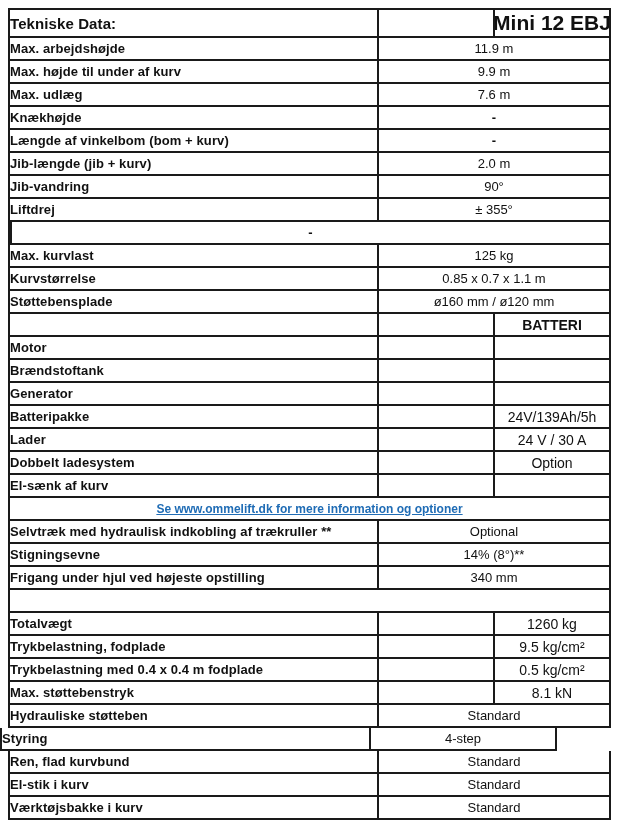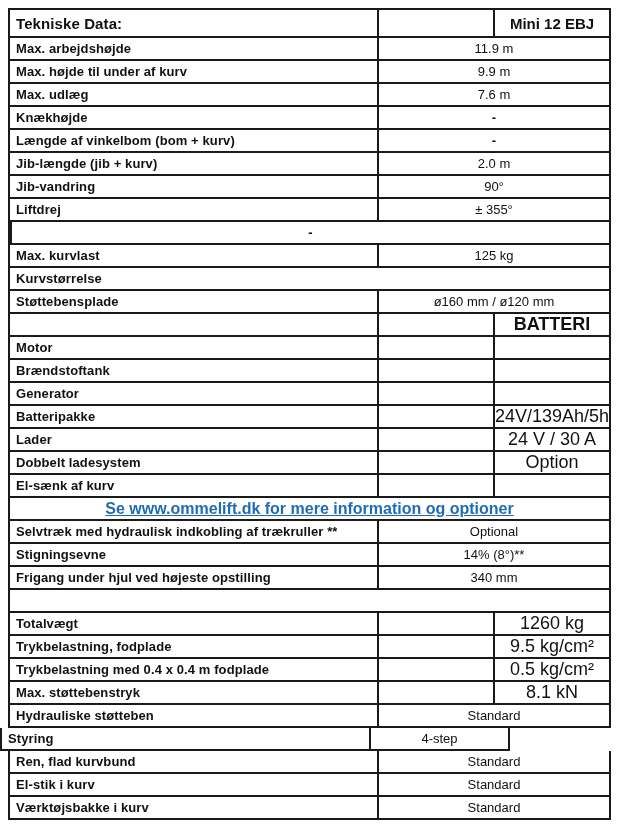--- a/index.html
+++ b/index.html
@@ -15,47 +15,47 @@
     box-sizing:border-box;
   }
   .trow{
     display:flex;align-items:stretch;height:23px;box-sizing:border-box;
     border-left:2px solid var(--border,#1a1a1a);
     border-right:2px solid var(--border,#1a1a1a);
     border-bottom:2px solid var(--border,#1a1a1a);
     background:#fff;
   }
   .trow.header{height:28px;}
-  .trow.shift{margin-left:-8px;width:510px;}
+  .trow.shift{margin-left:-8px;width:557px;}
   .tcell{
     display:flex;align-items:center;box-sizing:border-box;
     white-space:nowrap;overflow:hidden;
   }
   .label-cell{
-    flex:0 0 367px;padding-left:6px;
+    flex:0 0 367px;
     font-size:13px;font-weight:700;letter-spacing:.1px;
   }
   .trow.header .label-cell{font-size:15px;}
   .mid-cell{
     flex:0 0 116px;border-left:2px solid var(--border,#1a1a1a);
   }
   .right-cell{
     flex:1 1 auto;border-left:2px solid var(--border,#1a1a1a);
-    justify-content:center;font-size:18px;
-  }
-  .trow.header .right-cell{font-weight:700;font-size:15px;}
+    justify-content:center;font-size:14px;
+  }
+  .trow.header .right-cell{font-weight:700;font-size:21px;}
   .right-cell.bold{font-weight:700;}
   .value-cell{
     flex:1 1 auto;border-left:2px solid var(--border,#1a1a1a);
     justify-content:center;font-size:13px;text-align:center;
   }
   .value-cell.dash,.right-cell.dash{font-weight:700;}
   .full-cell{flex:1 1 auto;justify-content:center;font-size:13px;}
   .link-text{
-    color:var(--link,#1f6cb5);font-weight:700;font-size:16px;
+    color:var(--link,#1f6cb5);font-weight:700;font-size:12px;
     text-decoration:underline;cursor:pointer;
   }
 </style>
 </head>
 <body>
 
 <div id="datasheet">
     <div class="trow header">
       <div class="tcell label-cell">Tekniske Data:</div>
       <div class="tcell mid-cell"></div>
@@ -95,20 +95,21 @@
     </div>
     <div class="trow two">
       <div class="tcell value-cell dash">-</div>
     </div>
     <div class="trow two">
       <div class="tcell label-cell">Max. kurvlast</div>
       <div class="tcell value-cell">125 kg</div>
     </div>
     <div class="trow two">
       <div class="tcell label-cell">Kurvstørrelse</div>
+      <div class="tcell value-cell">0.85 x 0.7 x 1.1 m</div>
     </div>
     <div class="trow two">
       <div class="tcell label-cell">Støttebensplade</div>
       <div class="tcell value-cell">ø160 mm / ø120 mm</div>
     </div>
     <div class="trow three">
       <div class="tcell label-cell"></div>
       <div class="tcell mid-cell"></div>
       <div class="tcell right-cell bold">BATTERI</div>
     </div>

